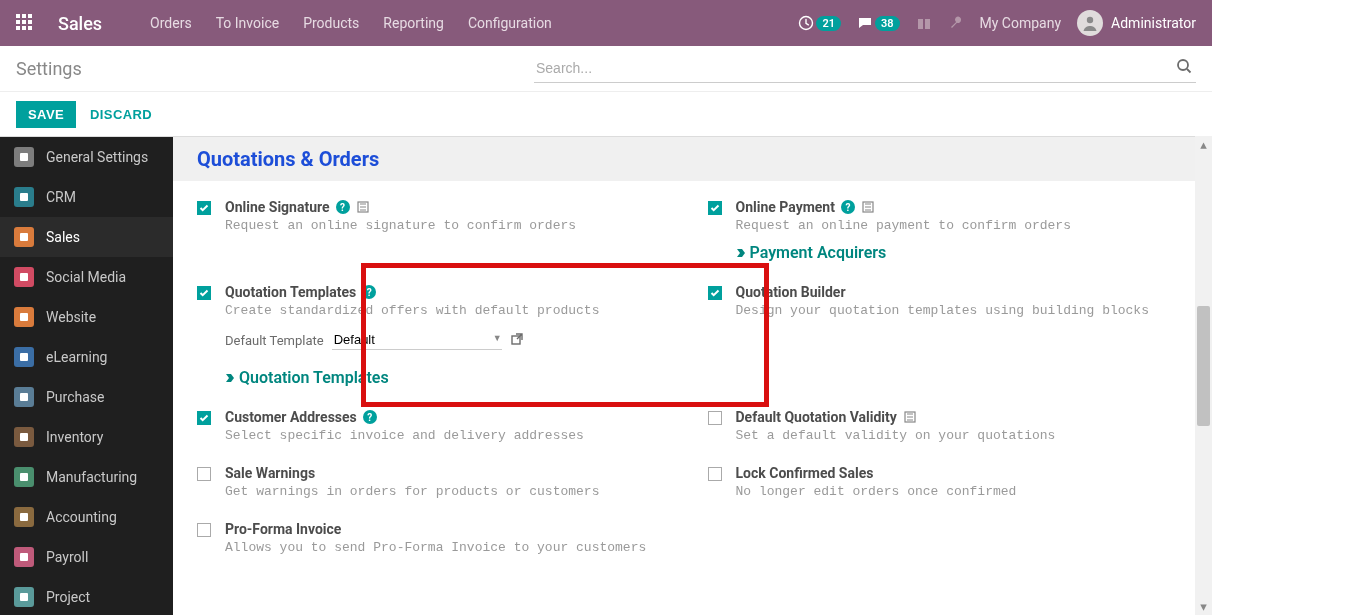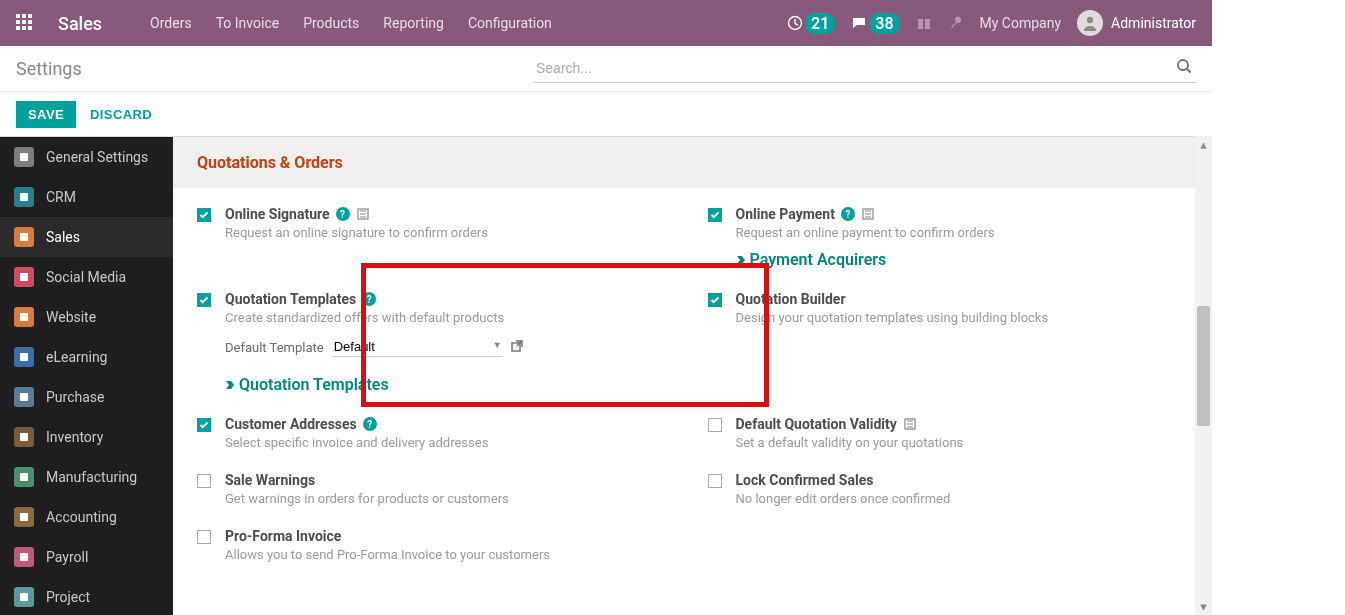--- a/index.html
+++ b/index.html
@@ -9,21 +9,21 @@
 
 .topnav { height: 46px; background: #875A7B; color: #fff; display: flex; align-items: center; padding: 0 16px; }
 .apps-icon { width: 18px; height: 18px; display: grid; grid-template-columns: repeat(3, 4px); grid-template-rows: repeat(3, 4px); gap: 2px; margin-right: 24px; cursor: pointer; }
 .apps-icon span { background: #fff; }
 .brand { font-size: 18px; font-weight: 500; margin-right: 48px; }
 .nav-links { display: flex; gap: 24px; flex: 1; }
 .nav-links a { color: #e7dbe3; text-decoration: none; font-size: 14px; cursor: pointer; }
 .nav-right { display: flex; align-items: center; gap: 16px; }
 .badge-item { display: flex; align-items: center; gap: 2px; cursor: pointer; position: relative; }
 .badge-icon { width: 16px; height: 16px; display: inline-flex; align-items: center; justify-content: center; }
-.badge-count { background: #00A09D; color: #fff; border-radius: 9px; padding: 1px 6px; font-size: 16px; font-weight: 600; }
+.badge-count { background: #00A09D; color: #fff; border-radius: 9px; padding: 1px 6px; font-size: 11px; font-weight: 600; }
 .company-name { color: #e7dbe3; font-size: 14px; cursor: pointer; }
 .avatar { width: 26px; height: 26px; border-radius: 50%; background: #e0dcdc; display: inline-flex; align-items: center; justify-content: center; }
 .user-label { color: #fff; font-size: 14px; margin-left: 6px; }
 .nav-icon-muted { color: #b497a9; }
 
 
 .controlbar { height: 46px; display: flex; align-items: center; padding: 0 16px; border-bottom: 1px solid #eee; }
 .page-title { font-size: 18px; color: #888; font-weight: 400; flex: 0 0 auto; text-align: center; }
 .search-wrap { margin-left: auto; width: 662px; position: relative; }
 .search-input { width: 100%; border: none; border-bottom: 1px solid #ccc; padding: 6px 28px 6px 2px; font-size: 14px; outline: none; color: #555; }
@@ -38,32 +38,32 @@
 
 .body { display: flex; height: calc(615px - 46px - 46px - 44px); border-top: 1px solid #dcdcdc; }
 .sidebar { width: 173px; background: #1f1f1f; overflow-y: auto; position: relative; }
 .sidebar::-webkit-scrollbar { width: 8px; }
 .sidebar-item { display: flex; align-items: center; gap: 12px; padding: 10px 14px; color: #c8c8c8; font-size: 14px; cursor: pointer; }
 .sidebar-item.active { background: #2b2b2b; color: #fff; }
 .sidebar-icon { width: 20px; height: 20px; display: inline-flex; align-items: center; justify-content: center; border-radius: 3px; font-size: 11px; }
 .content { flex: 1; overflow-y: auto; background: #fff; position: relative; }
 .content-inner { padding: 0 0 30px 0; position: relative; }
 
-.section-header { background: #f0f0f0; padding: 16px 24px; font-weight: 700; color: #c2410c; font-size: 16px; }
+.section-header { background: #f0f0f0; padding: 10px 24px; font-weight: 700; color: #1d4ed8; font-size: 20px; }
 .settings-grid { display: grid; grid-template-columns: 1fr 1fr; column-gap: 30px; row-gap: 22px; padding: 18px 24px 4px 24px; }
 .setting-row { display: flex; gap: 14px; }
 .chk { width: 14px; height: 14px; border: 1px solid #aaa; display: inline-flex; align-items: center; justify-content: center; flex-shrink: 0; cursor: pointer; margin-top: 2px; background:#fff; }
 .chk.checked { background: #00A09D; border-color: #00A09D; }
 .chk.checked svg { display: block; }
 .chk svg { display: none; }
 .setting-body { flex: 1; }
 .setting-title { font-weight: 700; color: #4c4c4c; font-size: 14px; display: flex; align-items: center; gap: 6px; }
 .help-icon { width: 14px; height: 14px; background: #00A09D; color: #fff; border-radius: 50%; display: inline-flex; align-items: center; justify-content: center; font-size: 10px; font-weight: 700; cursor: pointer; }
 .enterprise-icon { color: #888; display: inline-flex; }
-.setting-desc { color: #9a9a9a; font-size: 13px; margin-top: 3px; }
+.setting-desc { color: #9a9a9a; font-size: 13px; margin-top: 3px; font-family: Liberation Mono, monospace; }
 .setting-link { color: #00867f; font-weight: 600; font-size: 16px; display: inline-flex; align-items: center; gap: 4px; margin-top: 10px; cursor: pointer; }
 .arrow-icon { display:inline-flex; }
 
 .template-row { display: flex; align-items: center; gap: 8px; margin-top: 12px; font-size: 13px; }
 .template-label { color: #6b6b6b; }
 .dropdown { position: relative; width: 170px; }
 .dropdown-input { width: 100%; border: none; border-bottom: 1px solid #ccc; padding: 2px 14px 2px 2px; font-size: 13px; outline: none; background: transparent; }
 .dropdown-caret { position: absolute; right: 0; top: 3px; color: #888; font-size: 9px; }
 .external-icon { color: #6c6c6c; cursor: pointer; }
 

